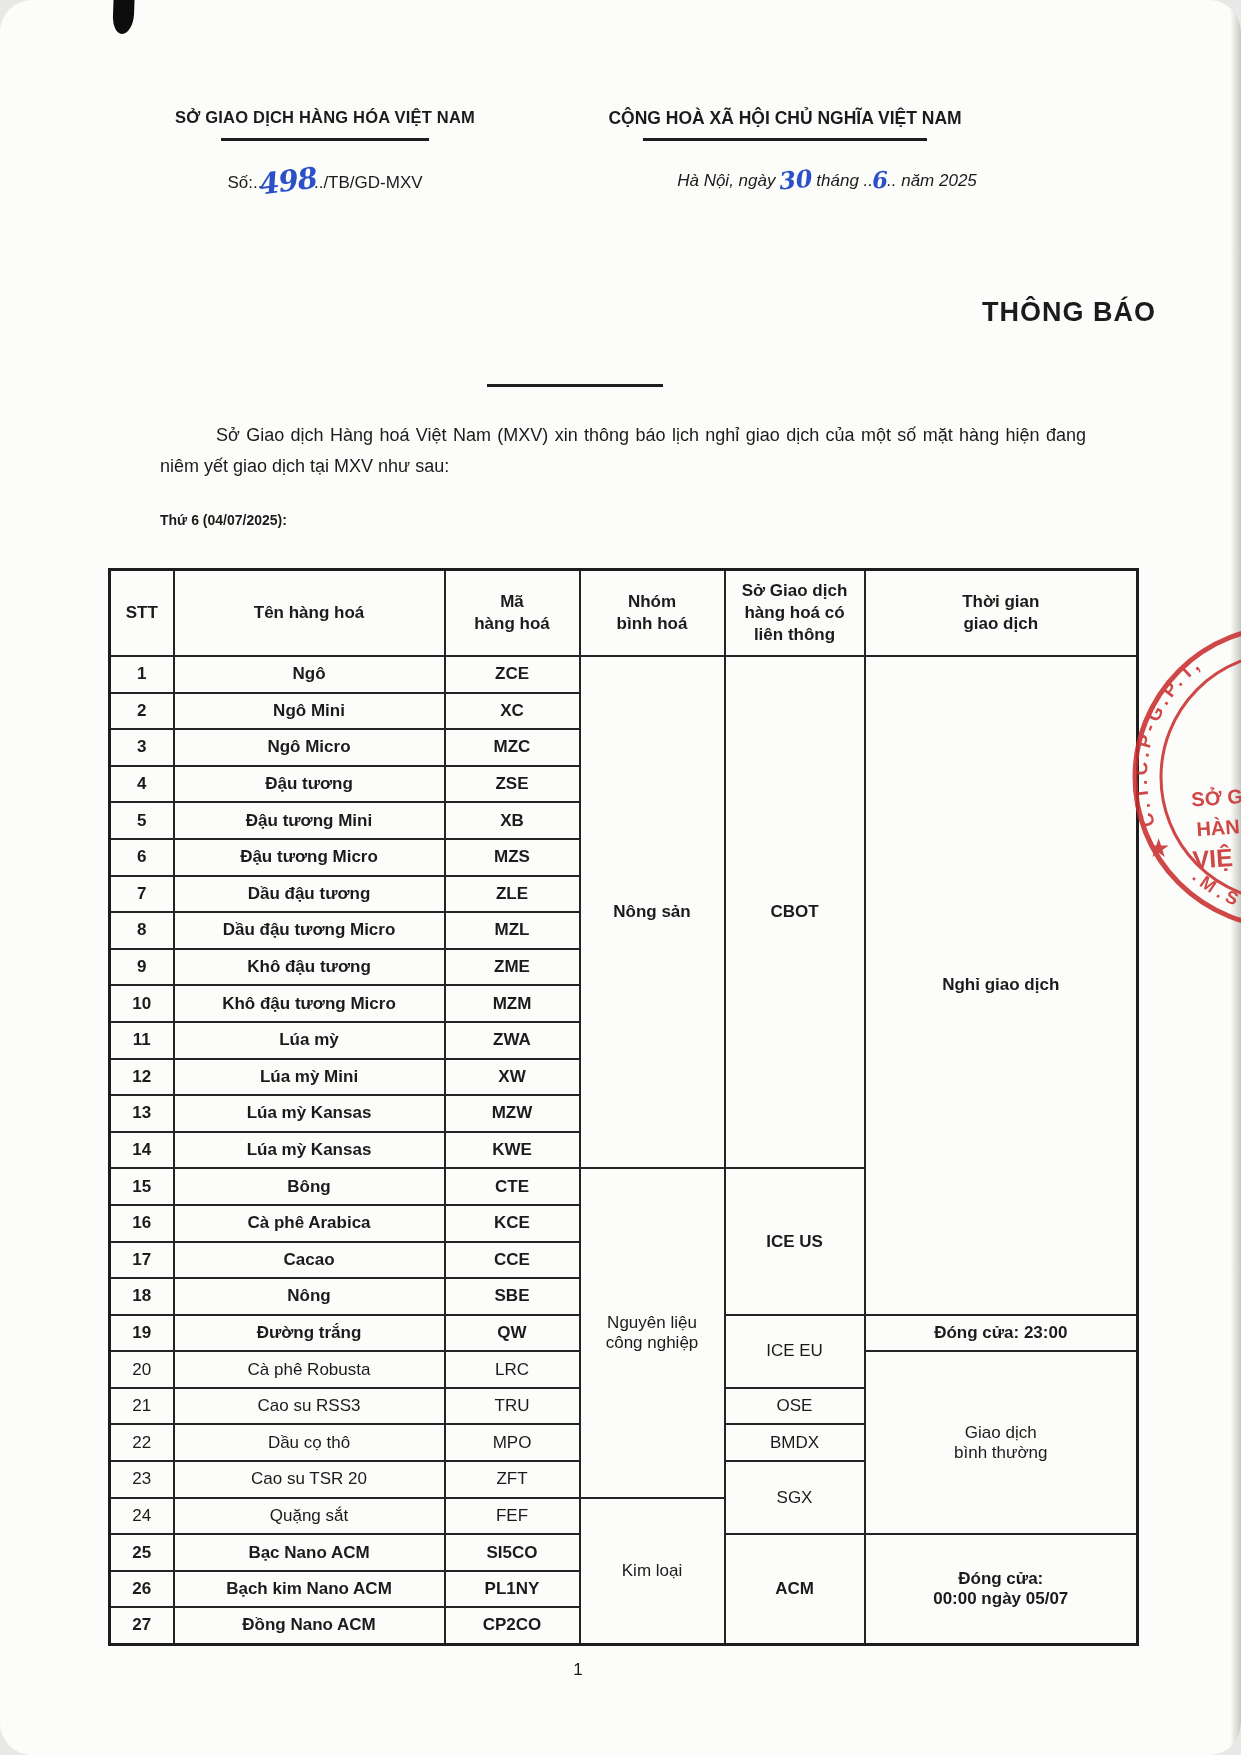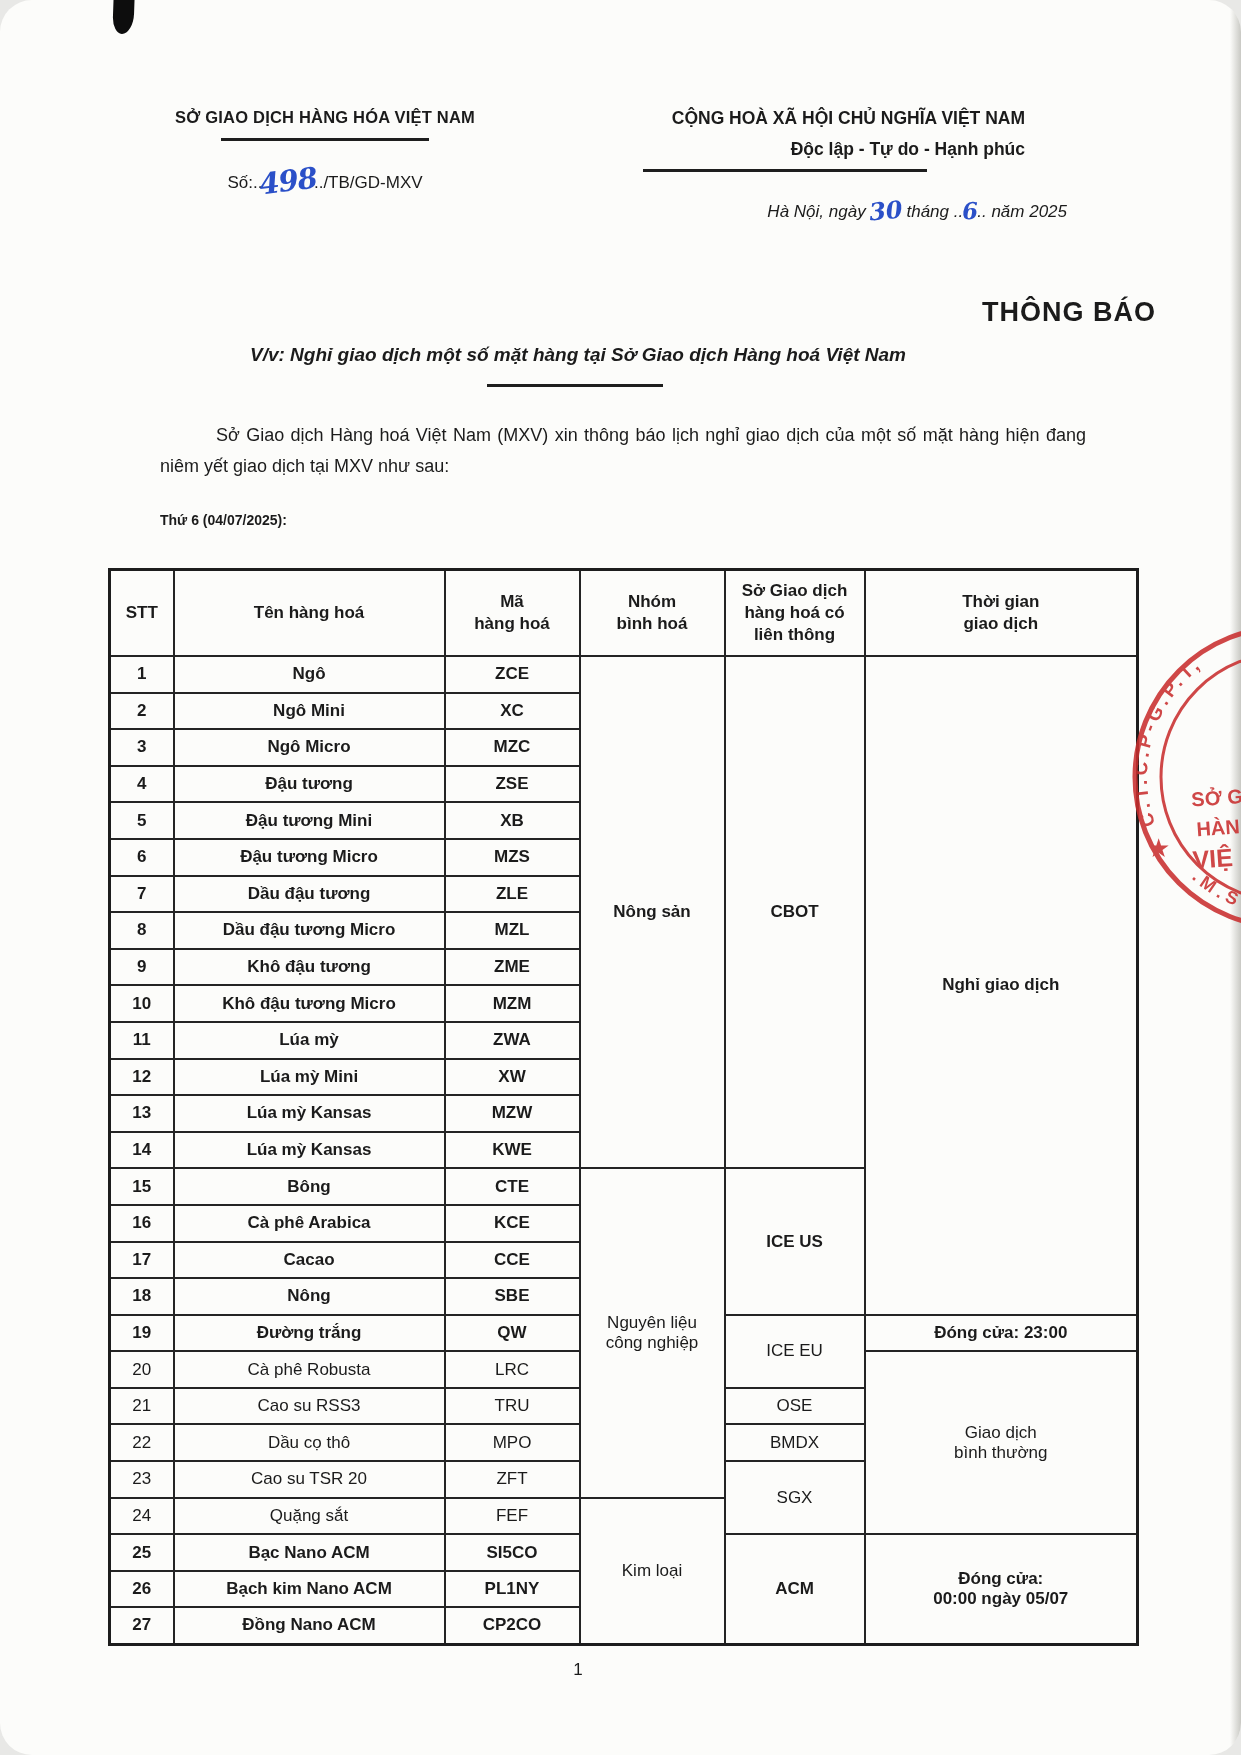--- a/index.html
+++ b/index.html
@@ -11,21 +11,21 @@
   }
   .edge-strip{position:absolute;right:0;top:0;width:11px;height:100%;
     background:linear-gradient(to right,rgba(0,0,0,0),#c9c9c4);}
   .artifact{position:absolute;left:113px;top:-4px;width:21px;height:38px;
     background:#0d0d0d;border-radius:0 0 55% 45%;transform:rotate(2deg);}
   .hdr-left{position:absolute;left:130px;top:108px;width:390px;text-align:center;}
   .org-name{font-weight:bold;font-size:16.5px;letter-spacing:.2px;}
   .rule{height:2.5px;background:#1e1e1e;}
   .rule-left{width:208px;margin:11px auto 0;}
   .doc-number{margin-top:20px;font-size:17px;}
-  .hdr-right{position:absolute;left:545px;top:108px;width:480px;text-align:right;}
+  .hdr-right{position:absolute;left:545px;top:108px;width:480px;text-align:center;}
   .motto1{font-weight:bold;font-size:17.5px;}
   .motto2{font-weight:bold;font-size:17.5px;margin-top:10px;}
   .rule-right{width:284px;margin:9px auto 0;}
   .date-line{margin-top:22px;font-size:17px;font-style:italic;transform:translateX(42px);}
   .hand{font-family:"DejaVu Serif",serif;font-style:italic;font-weight:bold;
     color:#2b50c8;display:inline-block;}
   .hand-498{font-size:29px;transform:rotate(-7deg) translateY(3px);letter-spacing:-1px;margin:0 -3px;}
   .hand-day{font-size:24px;transform:rotate(-5deg) translateY(2px);margin:0 -1px;}
   .hand-month{font-size:23px;transform:rotate(-3deg) translateY(2px);margin:0 -1px;}
   .doc-title{position:absolute;left:0;top:297px;width:1156px;text-align:right;
@@ -58,29 +58,27 @@
   <div class="hdr-left">
     <div class="org-name">SỞ GIAO DỊCH HÀNG HÓA VIỆT NAM</div>
     <div class="rule rule-left"></div>
     <div class="doc-number">
       <span>Số:..</span><span class="hand hand-498">498</span><span>../TB/GD-MXV</span>
     </div>
   </div>
 
   <div class="hdr-right">
     <div class="motto1">CỘNG HOÀ XÃ HỘI CHỦ NGHĨA VIỆT NAM</div>
-    <div class="motto2">Độc lập - Tự do - Hạnh phúc</div>
     <div class="rule rule-right"></div>
     <div class="date-line">
       <span>Hà Nội, ngày </span><span class="hand hand-day">30</span><span> tháng ..</span><span class="hand hand-month">6</span><span>.. năm 2025</span>
     </div>
   </div>
 
   <div class="doc-title">THÔNG BÁO</div>
-  <div class="doc-subtitle">V/v: Nghỉ giao dịch một số mặt hàng tại Sở Giao dịch Hàng hoá Việt Nam</div>
   <div class="rule subtitle-rule"></div>
 
   <div class="body-par">Sở Giao dịch Hàng hoá Việt Nam (MXV) xin thông báo lịch nghỉ giao dịch của một số mặt hàng hiện đang niêm yết giao dịch tại MXV như sau:</div>
   <div class="sched">Thứ 6 (04/07/2025):</div>
 
   <table class="ctable">
     <colgroup>
       <col style="width:64px">
         <col style="width:271px">
         <col style="width:135px">

